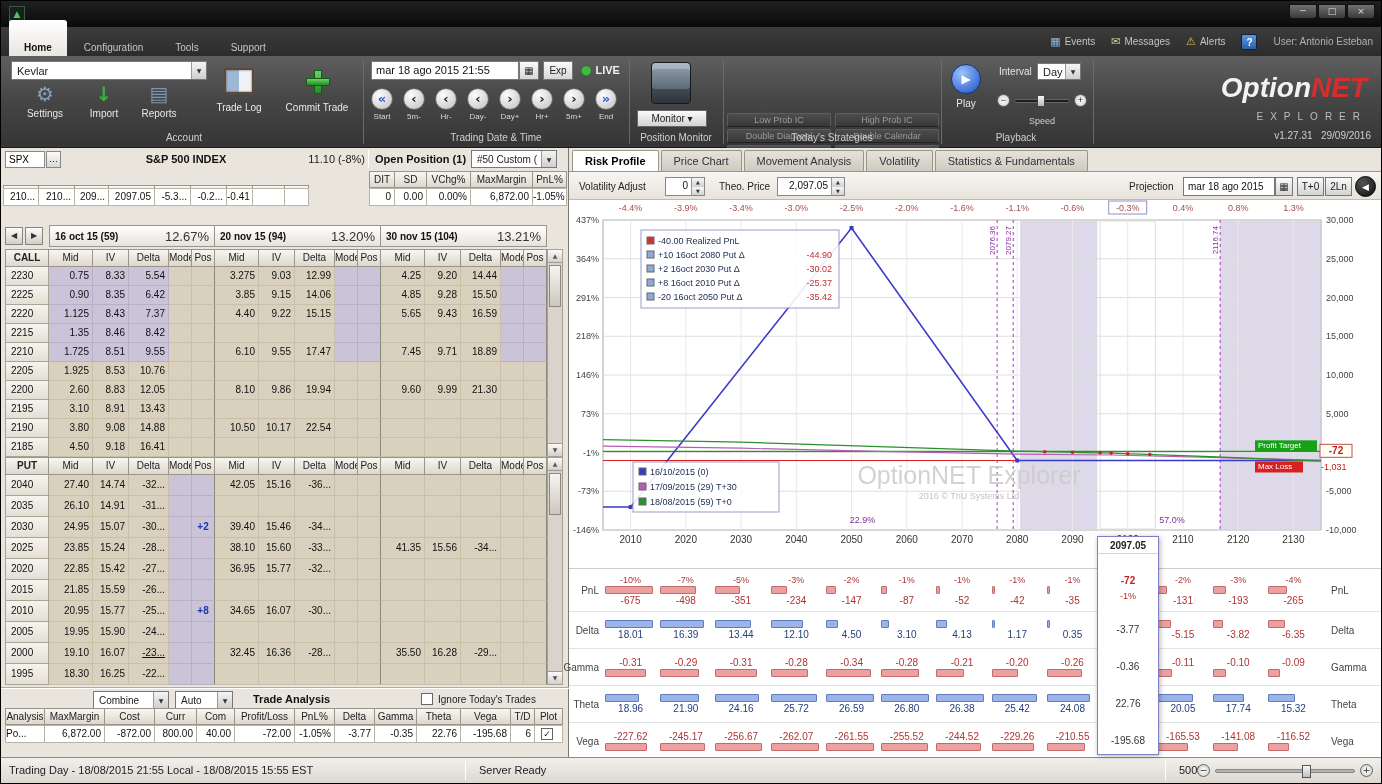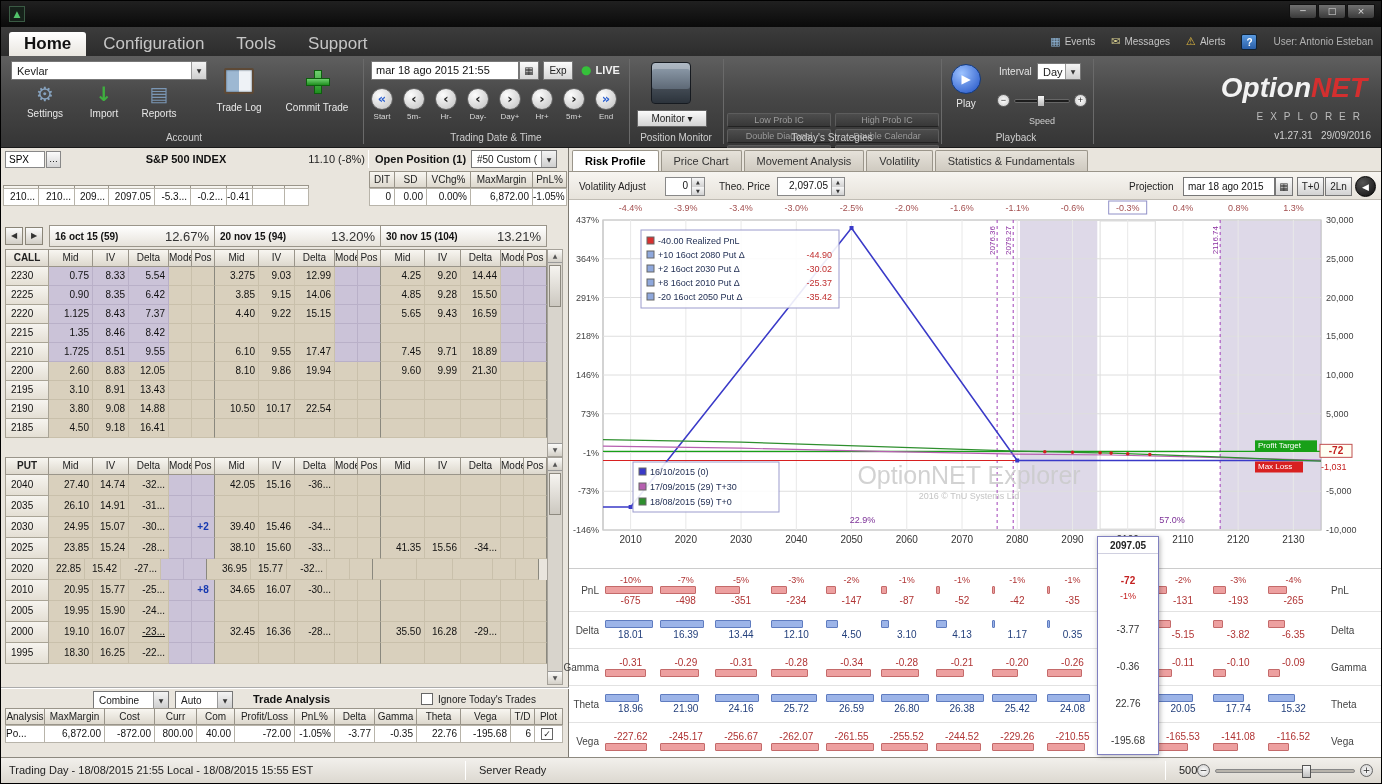--- a/index.html
+++ b/index.html
@@ -9,21 +9,21 @@
 .ic{font-family:"DejaVu Sans",sans-serif}
 .red{color:#c42020}
 
 .titlebar{position:absolute;left:0;top:0;right:0;height:26px;background:linear-gradient(#202020,#0a0a0a)}
 .appicon{position:absolute;left:8px;top:5px;width:16px;height:16px;background:#16211a;border:1px solid #3a5a44;color:#51c46a;font-size:9px;text-align:center;line-height:14px}
 .winbtns{position:absolute;right:6px;top:3px;display:flex;gap:1px}
 .winbtn{width:28px;height:15px;background:linear-gradient(#707070,#3a3a3a);border:1px solid #111;color:#ddd;font-size:9px;text-align:center;line-height:13px;border-radius:0 0 3px 3px;cursor:pointer}
 
 .menubar{position:absolute;left:0;top:26px;right:0;height:29px;background:linear-gradient(#3c3c3c,#2c2c2c)}
 .mtabs{position:absolute;left:8px;bottom:0;display:flex;gap:2px}
-.mtab{height:24px;padding:0 15px;color:#c6c6c6;font-size:17px;line-height:24px;cursor:pointer}
+.mtab{height:36px;padding:16px 15px;color:#c6c6c6;font-size:10px;line-height:24px;cursor:pointer}
 .mtab.active{background:linear-gradient(#ffffff,#e9e6e0);color:#111;border-radius:3px 3px 0 0;font-weight:bold}
 .menu-right{position:absolute;right:8px;top:0;height:100%;display:flex;align-items:center;gap:16px;color:#c4c4c4;font-size:10px}
 .mri{display:flex;align-items:center;gap:4px;cursor:pointer}
 .ic-ev{color:#8fb6d8;font-size:11px}.ic-msg{color:#d8cf8f;font-size:11px}.ic-al{color:#e0b840;font-size:11px}
 .helpbtn{width:16px;height:16px;background:linear-gradient(#5a9ae0,#2a5fa8);border:1px solid #123;color:#fff;font-weight:bold;text-align:center;line-height:15px;border-radius:2px;cursor:pointer}
 .userlbl{color:#b0b0b0}
 
 .ribbon{position:absolute;left:0;top:55px;right:0;height:92px;background:linear-gradient(#5f5f5f,#474747 45%,#353535);border-bottom:1px solid #1a1a1a}
 .rdiv{position:absolute;top:3px;bottom:3px;width:1px;background:#262626;border-right:1px solid #6a6a6a}
 .seclab{position:absolute;top:76px;font-size:10px;color:#cfcfcf;text-align:center}
@@ -477,20 +477,38 @@
           <div class="ccell" style="width: 40px;">17.47</div>
           <div class="ccell lav cc" style="width: 23px;"></div>
           <div class="ccell lav gend cc" style="width: 23px;"></div>
           <div class="ccell" style="width: 44px;">7.45</div>
           <div class="ccell" style="width: 36px;">9.71</div>
           <div class="ccell" style="width: 40px;">18.89</div>
           <div class="ccell lav cc" style="width: 23px;"></div>
           <div class="ccell lav gend cc" style="width: 23px;"></div>
         </div>
         <div class="crow call">
+          <div class="cstrike">2205</div>
+          <div class="ccell" style="width: 44px;">1.925</div>
+          <div class="ccell" style="width: 36px;">8.53</div>
+          <div class="ccell" style="width: 40px;">10.76</div>
+          <div class="ccell cc" style="width: 23px;"></div>
+          <div class="ccell gend cc" style="width: 23px;"></div>
+          <div class="ccell" style="width: 44px;"></div>
+          <div class="ccell" style="width: 36px;"></div>
+          <div class="ccell" style="width: 40px;"></div>
+          <div class="ccell cc" style="width: 23px;"></div>
+          <div class="ccell gend cc" style="width: 23px;"></div>
+          <div class="ccell" style="width: 44px;"></div>
+          <div class="ccell" style="width: 36px;"></div>
+          <div class="ccell" style="width: 40px;"></div>
+          <div class="ccell cc" style="width: 23px;"></div>
+          <div class="ccell gend cc" style="width: 23px;"></div>
+        </div>
+        <div class="crow call">
           <div class="cstrike">2200</div>
           <div class="ccell" style="width: 44px;">2.60</div>
           <div class="ccell" style="width: 36px;">8.83</div>
           <div class="ccell" style="width: 40px;">12.05</div>
           <div class="ccell cc" style="width: 23px;"></div>
           <div class="ccell gend cc" style="width: 23px;"></div>
           <div class="ccell" style="width: 44px;">8.10</div>
           <div class="ccell" style="width: 36px;">9.86</div>
           <div class="ccell" style="width: 40px;">19.94</div>
           <div class="ccell cc" style="width: 23px;"></div>
@@ -648,28 +666,46 @@
           <div class="ccell cc" style="width: 23px;"></div>
           <div class="ccell gend cc" style="width: 23px;"></div>
           <div class="ccell" style="width: 44px;">41.35</div>
           <div class="ccell" style="width: 36px;">15.56</div>
           <div class="ccell" style="width: 40px;">-34...</div>
           <div class="ccell cc" style="width: 23px;"></div>
           <div class="ccell gend cc" style="width: 23px;"></div>
         </div>
         <div class="crow put">
           <div class="cstrike">2020</div>
-          <div class="ccell" style="width: 36px; text-align: right;">22.85</div>
+          <div class="ccell" style="width: 44px; text-align: right;">22.85</div>
           <div class="ccell" style="width: 36px;">15.42</div>
           <div class="ccell" style="width: 40px;">-27...</div>
           <div class="ccell lav cc" style="width: 23px;"></div>
           <div class="ccell lav gend cc" style="width: 23px;"></div>
           <div class="ccell" style="width: 44px;">36.95</div>
           <div class="ccell" style="width: 36px;">15.77</div>
           <div class="ccell" style="width: 40px;">-32...</div>
+          <div class="ccell cc" style="width: 23px;"></div>
+          <div class="ccell gend cc" style="width: 23px;"></div>
+          <div class="ccell" style="width: 44px;"></div>
+          <div class="ccell" style="width: 36px;"></div>
+          <div class="ccell" style="width: 40px;"></div>
+          <div class="ccell cc" style="width: 23px;"></div>
+          <div class="ccell gend cc" style="width: 23px;"></div>
+        </div>
+        <div class="crow put">
+          <div class="cstrike">2015</div>
+          <div class="ccell" style="width: 44px;">21.85</div>
+          <div class="ccell" style="width: 36px;">15.59</div>
+          <div class="ccell" style="width: 40px;">-26...</div>
+          <div class="ccell lav cc" style="width: 23px;"></div>
+          <div class="ccell lav gend cc" style="width: 23px;"></div>
+          <div class="ccell" style="width: 44px;"></div>
+          <div class="ccell" style="width: 36px;"></div>
+          <div class="ccell" style="width: 40px;"></div>
           <div class="ccell cc" style="width: 23px;"></div>
           <div class="ccell gend cc" style="width: 23px;"></div>
           <div class="ccell" style="width: 44px;"></div>
           <div class="ccell" style="width: 36px;"></div>
           <div class="ccell" style="width: 40px;"></div>
           <div class="ccell cc" style="width: 23px;"></div>
           <div class="ccell gend cc" style="width: 23px;"></div>
         </div>
         <div class="crow put">
           <div class="cstrike">2010</div>

